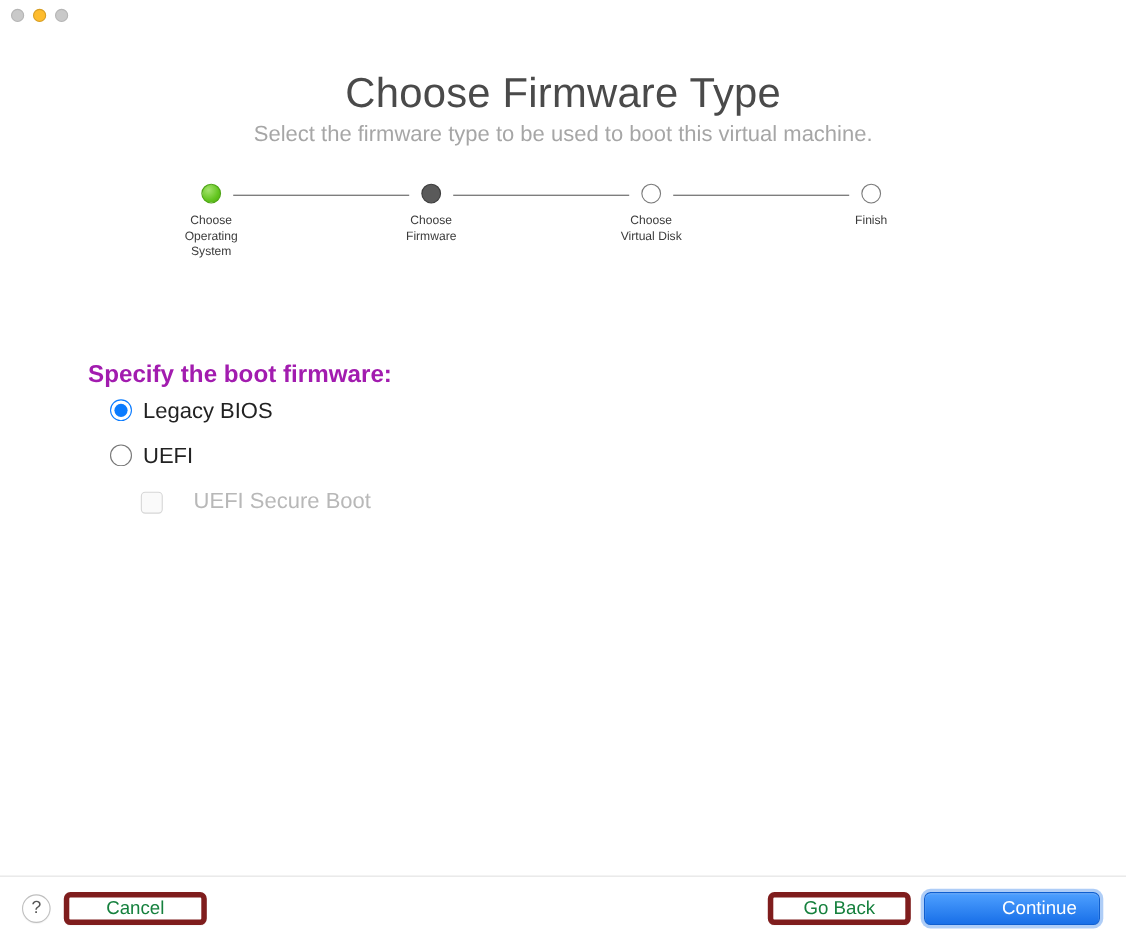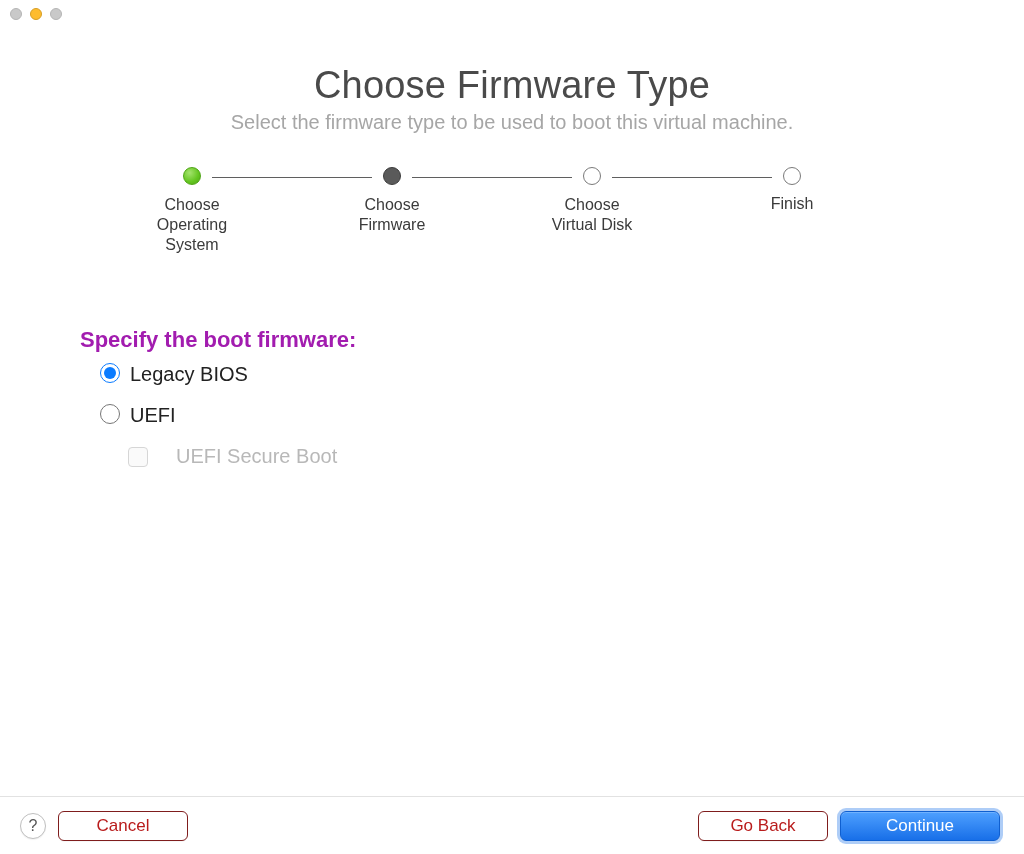--- a/index.html
+++ b/index.html
@@ -65,21 +65,21 @@
   }
   .step-line.l1 { left: 60px;  width: 160px; }
   .step-line.l2 { left: 260px; width: 160px; }
   .step-line.l3 { left: 460px; width: 160px; }
 
   .step {
     position: absolute;
     top: 0;
     width: 120px;
     text-align: center;
-    font-size: 16px;
+    font-size: 11px;
     color: #3b3b3b;
   }
   .step .dot {
     width: 18px;
     height: 18px;
     border-radius: 50%;
     margin: 0 auto 10px auto;
     box-sizing: border-box;
   }
   .dot.complete {
@@ -165,35 +165,36 @@
     justify-content: center;
     box-shadow: 0 1px 1px rgba(0,0,0,0.05);
     cursor: pointer;
   }
   .btn {
     height: 30px;
     min-width: 130px;
     padding: 0 20px;
     border-radius: 6px;
     font-size: 17px;
-    border: 1px solid #7f1d1d;
+    border: 5px solid #7f1d1d;
     background: #ffffff;
-    color: #b91c1c;
+    color: #15803d;
     box-shadow: 0 1px 0 rgba(0,0,0,0.03);
     cursor: pointer;
     display: flex;
     align-items: center;
     justify-content: center;
   }
   .btn.primary {
     background: linear-gradient(#4ea0ff, #186fe8);
     border: 1px solid #0f5fd0;
     color: #fff;
     box-shadow: 0 0 0 3px rgba(24,111,232,0.35), inset 0 1px 0 rgba(255,255,255,0.2);
     min-width: 160px;
+    justify-content: flex-end;
   }
   .spacer { flex: 1; }
 </style>
 </head>
 <body>
 
 <div class="titlebar">
   <div class="tl-btn tl-close"></div>
   <div class="tl-btn tl-min"></div>
   <div class="tl-btn tl-max"></div>

